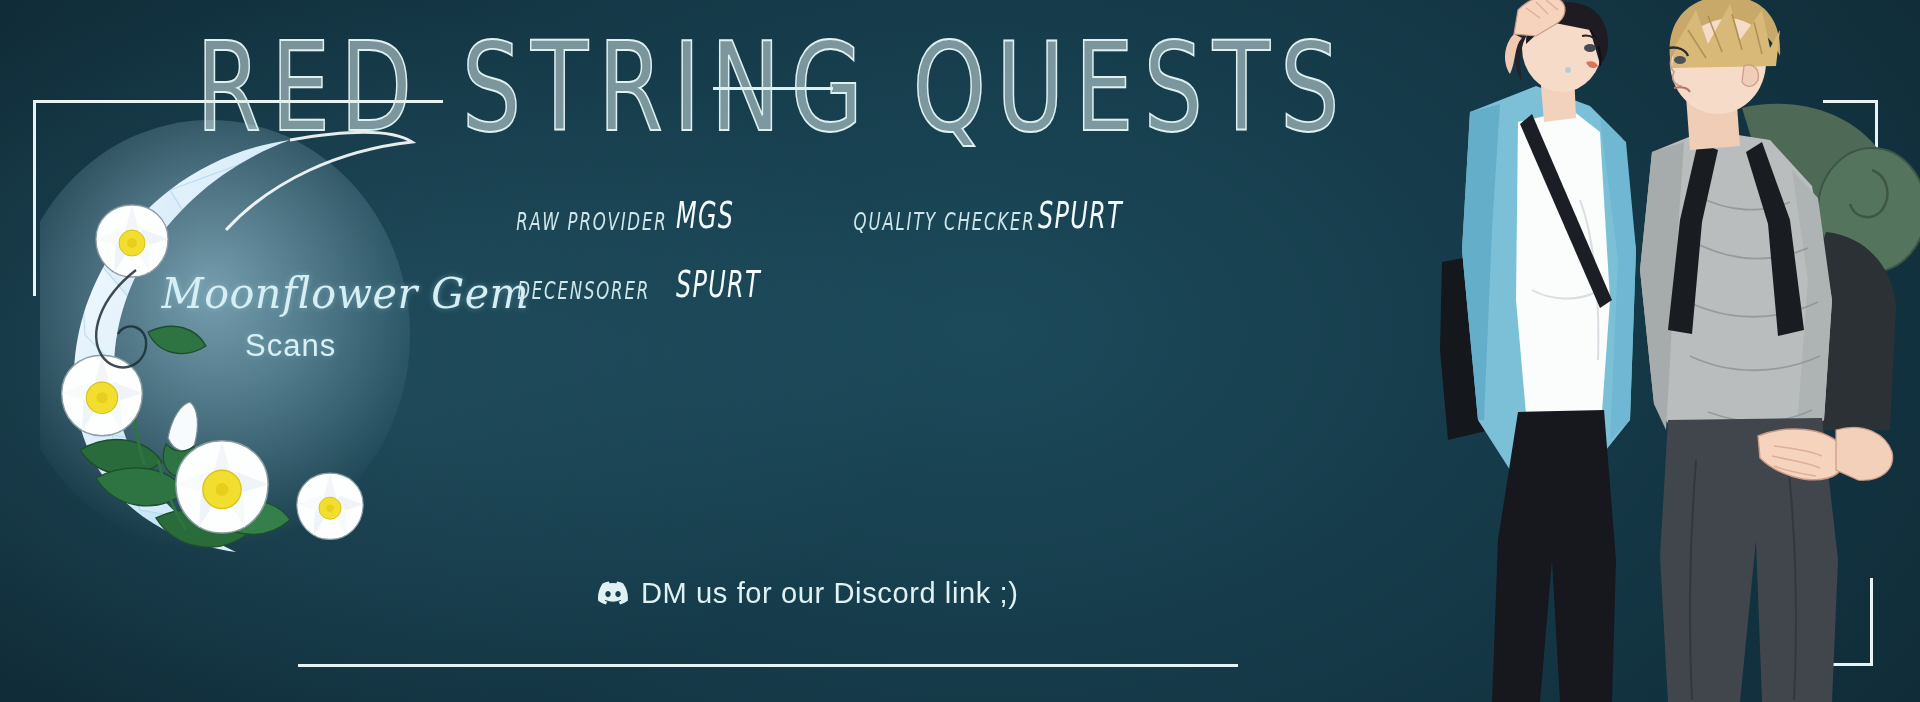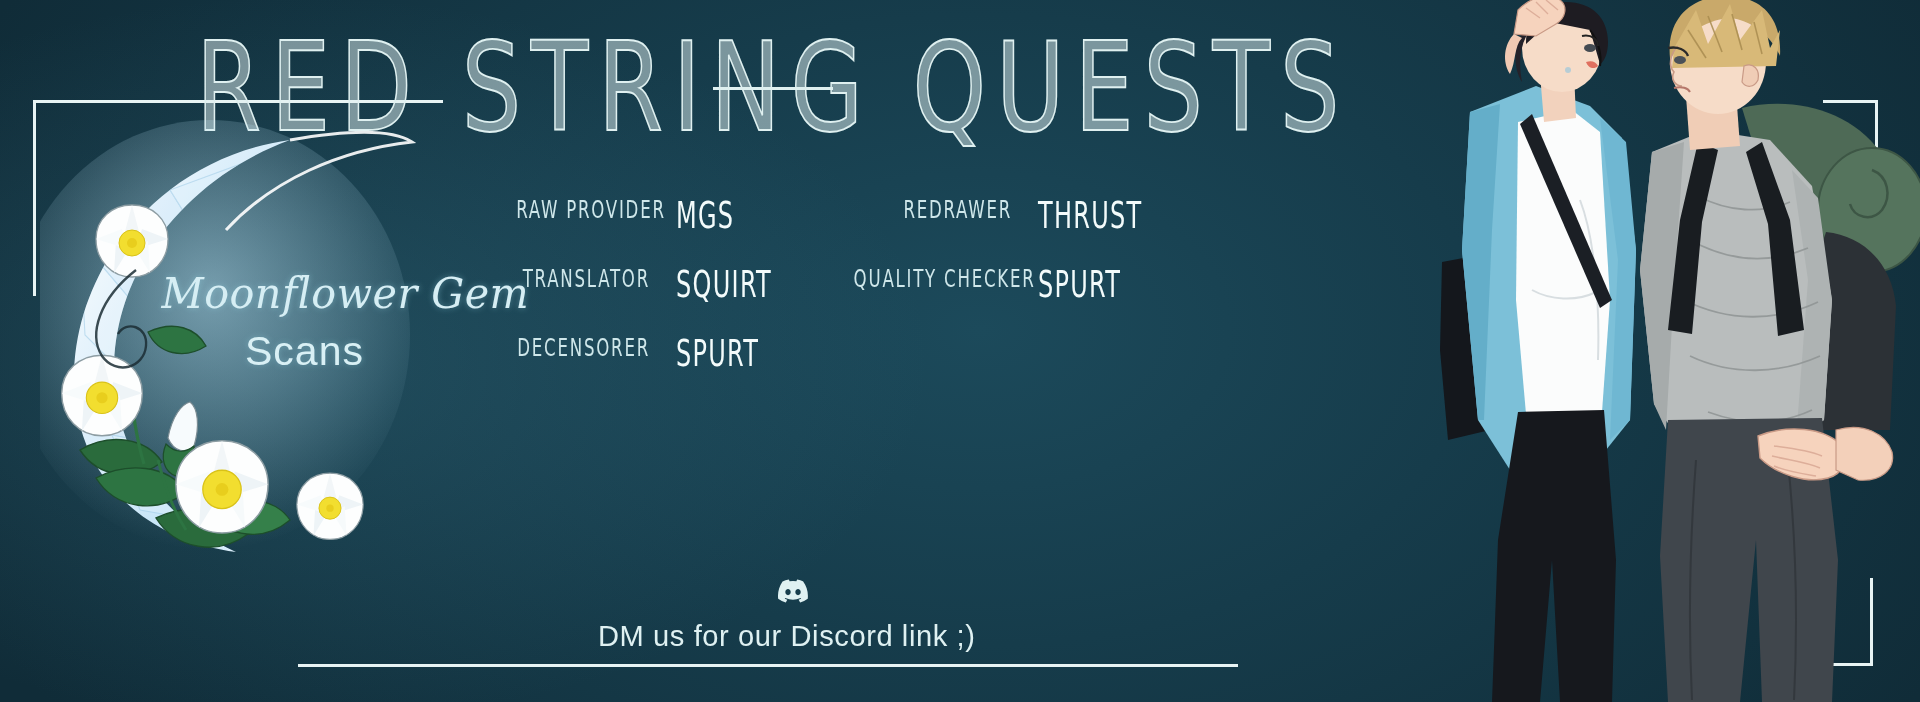--- a/index.html
+++ b/index.html
@@ -27,40 +27,40 @@
     color:transparent;
     -webkit-text-stroke:1.6px #dff0f0;
     text-shadow:0 0 1px rgba(223,240,240,.5);
     transform:scaleY(1.18) scaleX(.9);
     transform-origin:center;
     white-space:nowrap;font-weight:400;
   }
 
   
   #credits{position:absolute;left:498px;top:200px;width:640px;}
-  .crow{display:flex;align-items:flex-start;margin-bottom:33px;}
+  .crow{display:flex;align-items:flex-end;margin-bottom:33px;font-style:italic;}
   .crole{
     width:152px;text-align:right;flex:0 0 152px;
     font-family:"DejaVu Sans Condensed","DejaVu Sans",sans-serif;
     font-size:21px;letter-spacing:2.0px;color:#cfe7ea;
     transform:scaleY(1.16) scaleX(.88);transform-origin:right bottom;
     white-space:nowrap;
   }
   .cname{
     margin-left:26px;
     font-family:"DejaVu Sans Condensed","DejaVu Sans",sans-serif;
     font-size:31px;letter-spacing:1.5px;color:#f3fbfb;
     transform:scaleY(1.18) scaleX(.86);transform-origin:left bottom;
     white-space:nowrap;
   }
   #credits2{position:absolute;left:832px;top:200px;width:620px;}
   #credits2 .crole{width:180px;flex:0 0 180px;}
 
   
-  #discord-line{position:absolute;left:598px;top:576px;display:flex;align-items:center;gap:13px;flex-direction:column;}
+  #discord-line{position:absolute;left:598px;top:576px;display:flex;align-items:center;gap:13px;}
   #discord-icon{width:30px;height:30px;display:block;}
   #discord-text{
     font-family:"Liberation Sans",sans-serif;font-weight:300;
     font-size:30px;letter-spacing:.6px;color:#dff1f2;white-space:nowrap;
     transform:scaleX(.97);transform-origin:left center;
   }
 
   
   #logo{position:absolute;left:40px;top:120px;width:420px;height:440px;}
   #logo svg{position:absolute;left:0;top:0;}
@@ -69,21 +69,21 @@
     font-family:"DejaVu Serif","Liberation Serif",serif;
     font-style:italic;font-weight:400;
     font-size:43px;line-height:1;color:#d6eef4;
     letter-spacing:.5px;white-space:nowrap;
     text-shadow:0 0 6px rgba(150,215,230,.45);
     transform:scaleX(.96);
   }
   #logo-sub{
     position:absolute;left:205px;top:208px;
     font-family:"Liberation Sans",sans-serif;font-weight:300;
-    font-size:41px;color:#d9f0f5;letter-spacing:1px;
+    font-size:31px;color:#d9f0f5;letter-spacing:1px;
     text-shadow:0 0 6px rgba(150,215,230,.4);
     text-align:right;
   }
 
   
   #art{position:absolute;right:0;top:0;width:480px;height:702px;overflow:hidden;}
   #art svg{display:block;}
 </style>
 </head>
 <body>
@@ -218,34 +218,26 @@
     <div id="logo-name">Moonflower Gem</div>
     <div id="logo-sub">Scans</div>
   </div>
 
   <div id="credits">
     <div class="crow">
       <div class="crole">RAW PROVIDER</div>
       <div class="cname">MGS</div>
     </div>
     <div class="crow">
-      <div class="crole">TRANSLATOR</div>
-      <div class="cname">SQUIRT</div>
-    </div>
-    <div class="crow">
       <div class="crole">DECENSORER</div>
       <div class="cname">SPURT</div>
     </div>
   </div>
 
   <div id="credits2">
-    <div class="crow">
-      <div class="crole">REDRAWER</div>
-      <div class="cname">THRUST</div>
-    </div>
     <div class="crow">
       <div class="crole">QUALITY CHECKER</div>
       <div class="cname">SPURT</div>
     </div>
   </div>
 
   <div id="discord-line">
     <svg id="discord-icon" viewBox="0 0 71 55">
       <path fill="#dff1f2" d="M60.1 4.9A58.5 58.5 0 0 0 45.6.4a.2.2 0 0 0-.2.1c-.6 1.1-1.3 2.6-1.8 3.7a54 54 0 0 0-16.2 0c-.5-1.2-1.2-2.6-1.9-3.7a.2.2 0 0 0-.2-.1c-5 .9-9.9 2.4-14.5 4.5a.2.2 0 0 0-.1.1C1.6 18.7-1 32.1.3 45.4a.2.2 0 0 0 .1.2 58.9 58.9 0 0 0 17.8 9 .2.2 0 0 0 .2-.1c1.4-1.9 2.6-3.9 3.6-6a.2.2 0 0 0-.1-.3c-1.9-.7-3.8-1.6-5.6-2.6a.2.2 0 0 1 0-.4l1.1-.9a.2.2 0 0 1 .2 0 42 42 0 0 0 35.6 0 .2.2 0 0 1 .2 0l1.1.9a.2.2 0 0 1 0 .4c-1.8 1-3.6 1.9-5.6 2.6a.2.2 0 0 0-.1.3c1 2.1 2.3 4.1 3.6 6a.2.2 0 0 0 .2.1 58.6 58.6 0 0 0 17.8-9 .2.2 0 0 0 .1-.2c1.5-15.3-2.6-28.6-11-40.4a.2.2 0 0 0-.1-.1zM23.7 37.3c-3.5 0-6.4-3.2-6.4-7.2s2.8-7.2 6.4-7.2c3.6 0 6.5 3.3 6.4 7.2 0 4-2.8 7.2-6.4 7.2zm23.7 0c-3.5 0-6.4-3.2-6.4-7.2s2.8-7.2 6.4-7.2c3.6 0 6.5 3.3 6.4 7.2 0 4-2.8 7.2-6.4 7.2z"></path>
     </svg>

